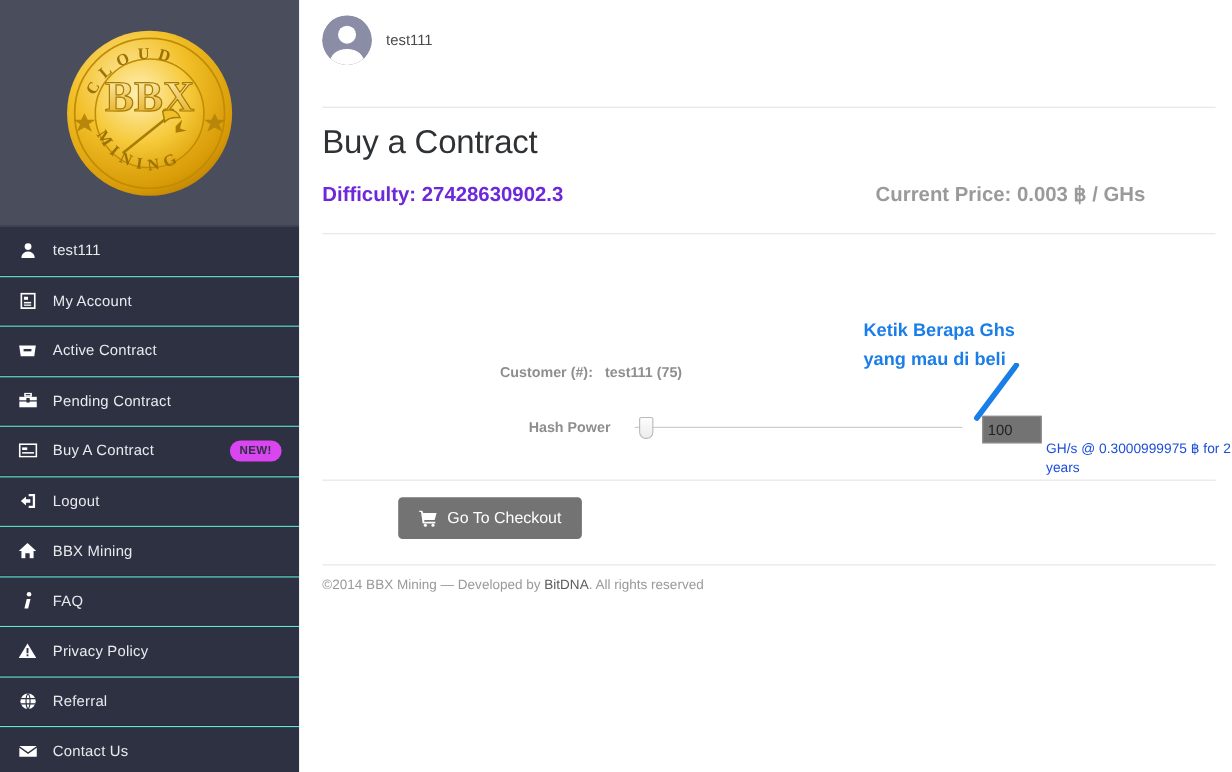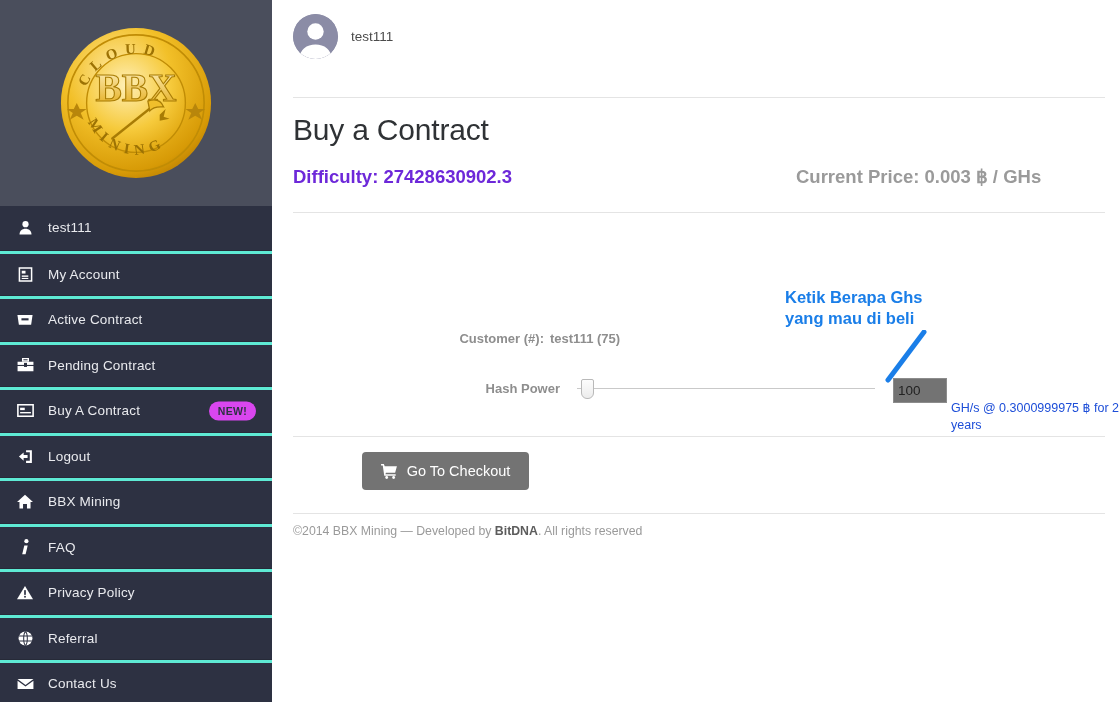--- a/index.html
+++ b/index.html
@@ -23,21 +23,21 @@
     background: #4a4e5c;
   }
   .coin { width: 158px; height: 158px; display: block; }
 
   .nav { width: 272px; }
   .nav-item {
     position: relative;
     height: 45.5px;
     display: flex; align-items: center;
     padding-left: 12px;
-    border-top: 3px solid #5eead4;
+    border-top: 1px solid #5eead4;
     border-bottom: 1px solid #262a38;
     background: #2d3142;
     cursor: pointer;
     text-decoration: none;
   }
   .nav-item:first-child { border-top: 1px solid #4a4e5c; }
   .nav-icon {
     width: 26px; height: 20px;
     display: flex; align-items: center; justify-content: center;
     flex: 0 0 26px;
@@ -121,21 +121,21 @@
   .form-row { position: absolute; display: flex; align-items: center; }
   .row-customer { left: 0; top: 331px; width: 848px; }
   .row-hash { left: 16px; top: 377px; width: 848px; }
 
   .field-label {
     width: 278px;
     text-align: right;
     font-size: 13px;
     font-weight: bold;
     color: #8e8e8e;
-    padding-right: 6px;
+    padding-right: 11px;
   }
   .field-value {
     font-size: 13px;
     color: #8e8e8e;
     font-weight: bold;
   }
 
   .slider-wrap {
     position: relative;
     width: 298px;
@@ -196,30 +196,30 @@
     font-family: "Liberation Sans", sans-serif;
   }
   .checkout-btn svg { fill: #ffffff; display: block; }
 
   .footer {
     position: absolute;
     left: 21px; top: 524px;
     font-size: 12.3px;
     color: #9a9a9a;
   }
-  .footer b { color: #5c5c5c; font-weight: bold; text-align: center; }
+  .footer b { color: #5c5c5c; font-weight: normal; text-align: center; }
 
   
   .annotation {
     position: absolute;
     left: 513px; top: 287px;
     font-size: 16.5px;
     font-weight: bold;
     color: #1a7ee8;
-    line-height: 21px;
+    line-height: 27px;
     white-space: pre-line;
   }
   .anno-arrow {
     position: absolute;
     left: 608px; top: 330px;
     width: 50px; height: 54px;
     pointer-events: none;
   }
 </style>
 </head>

